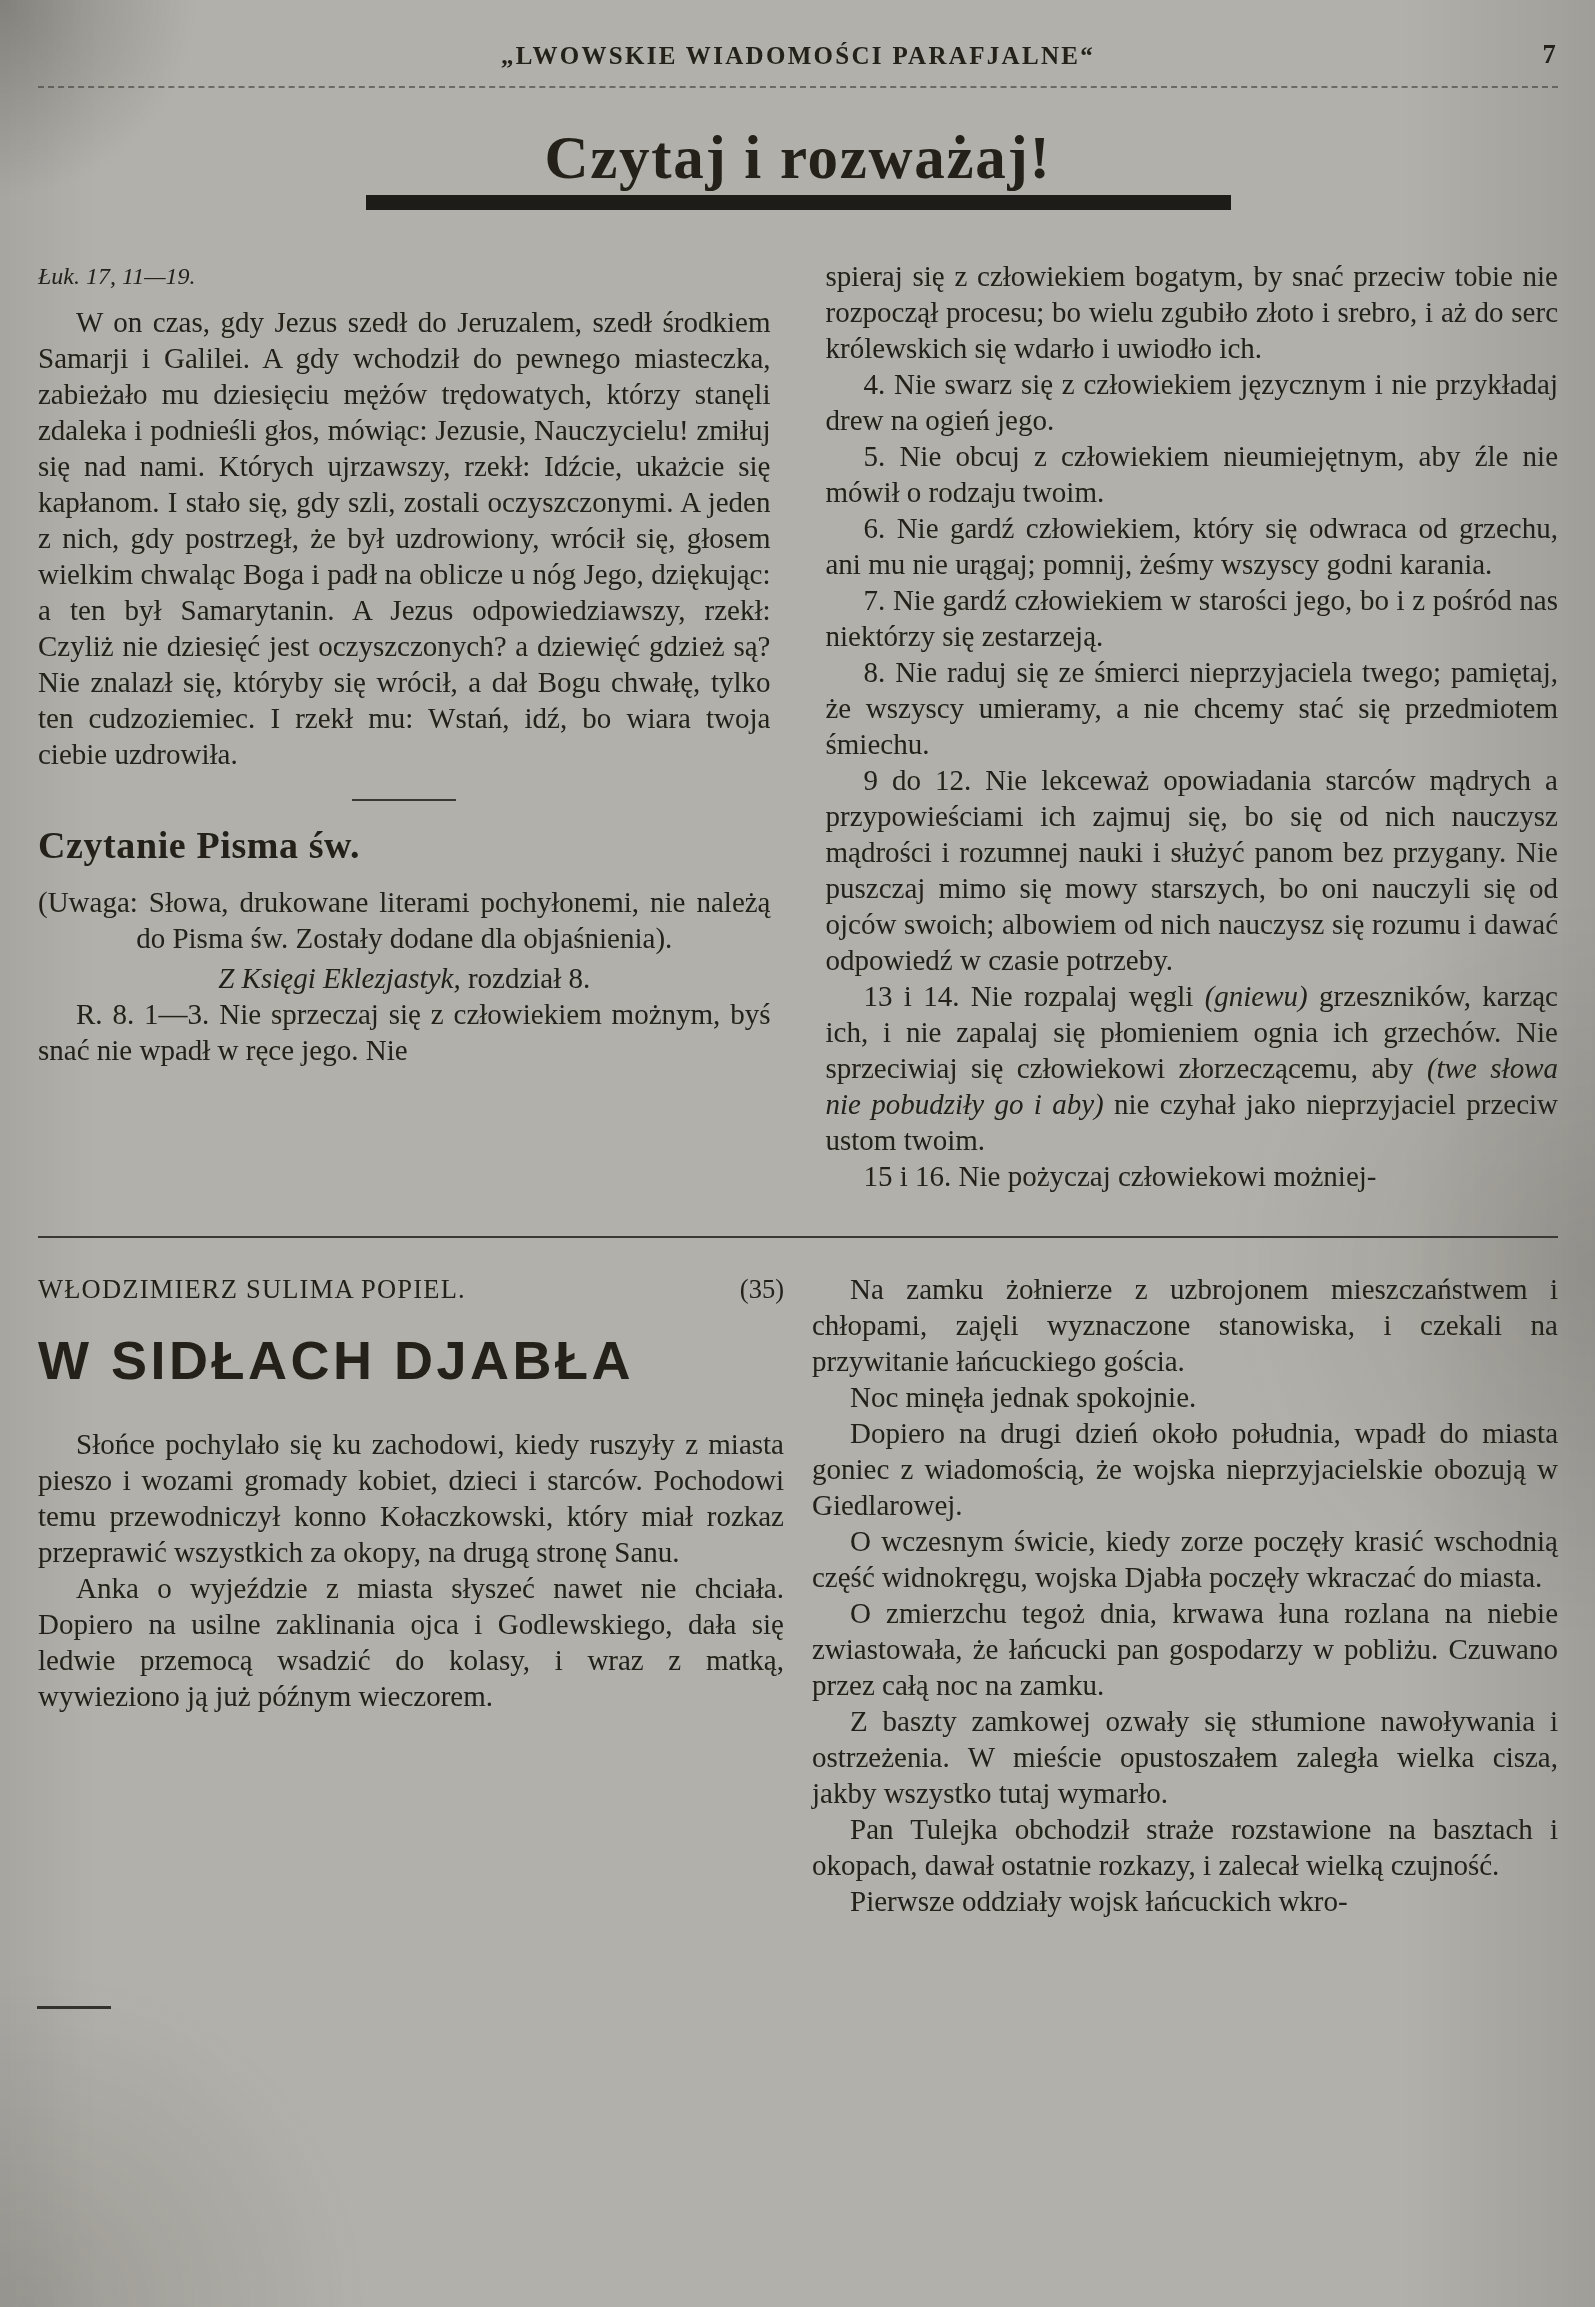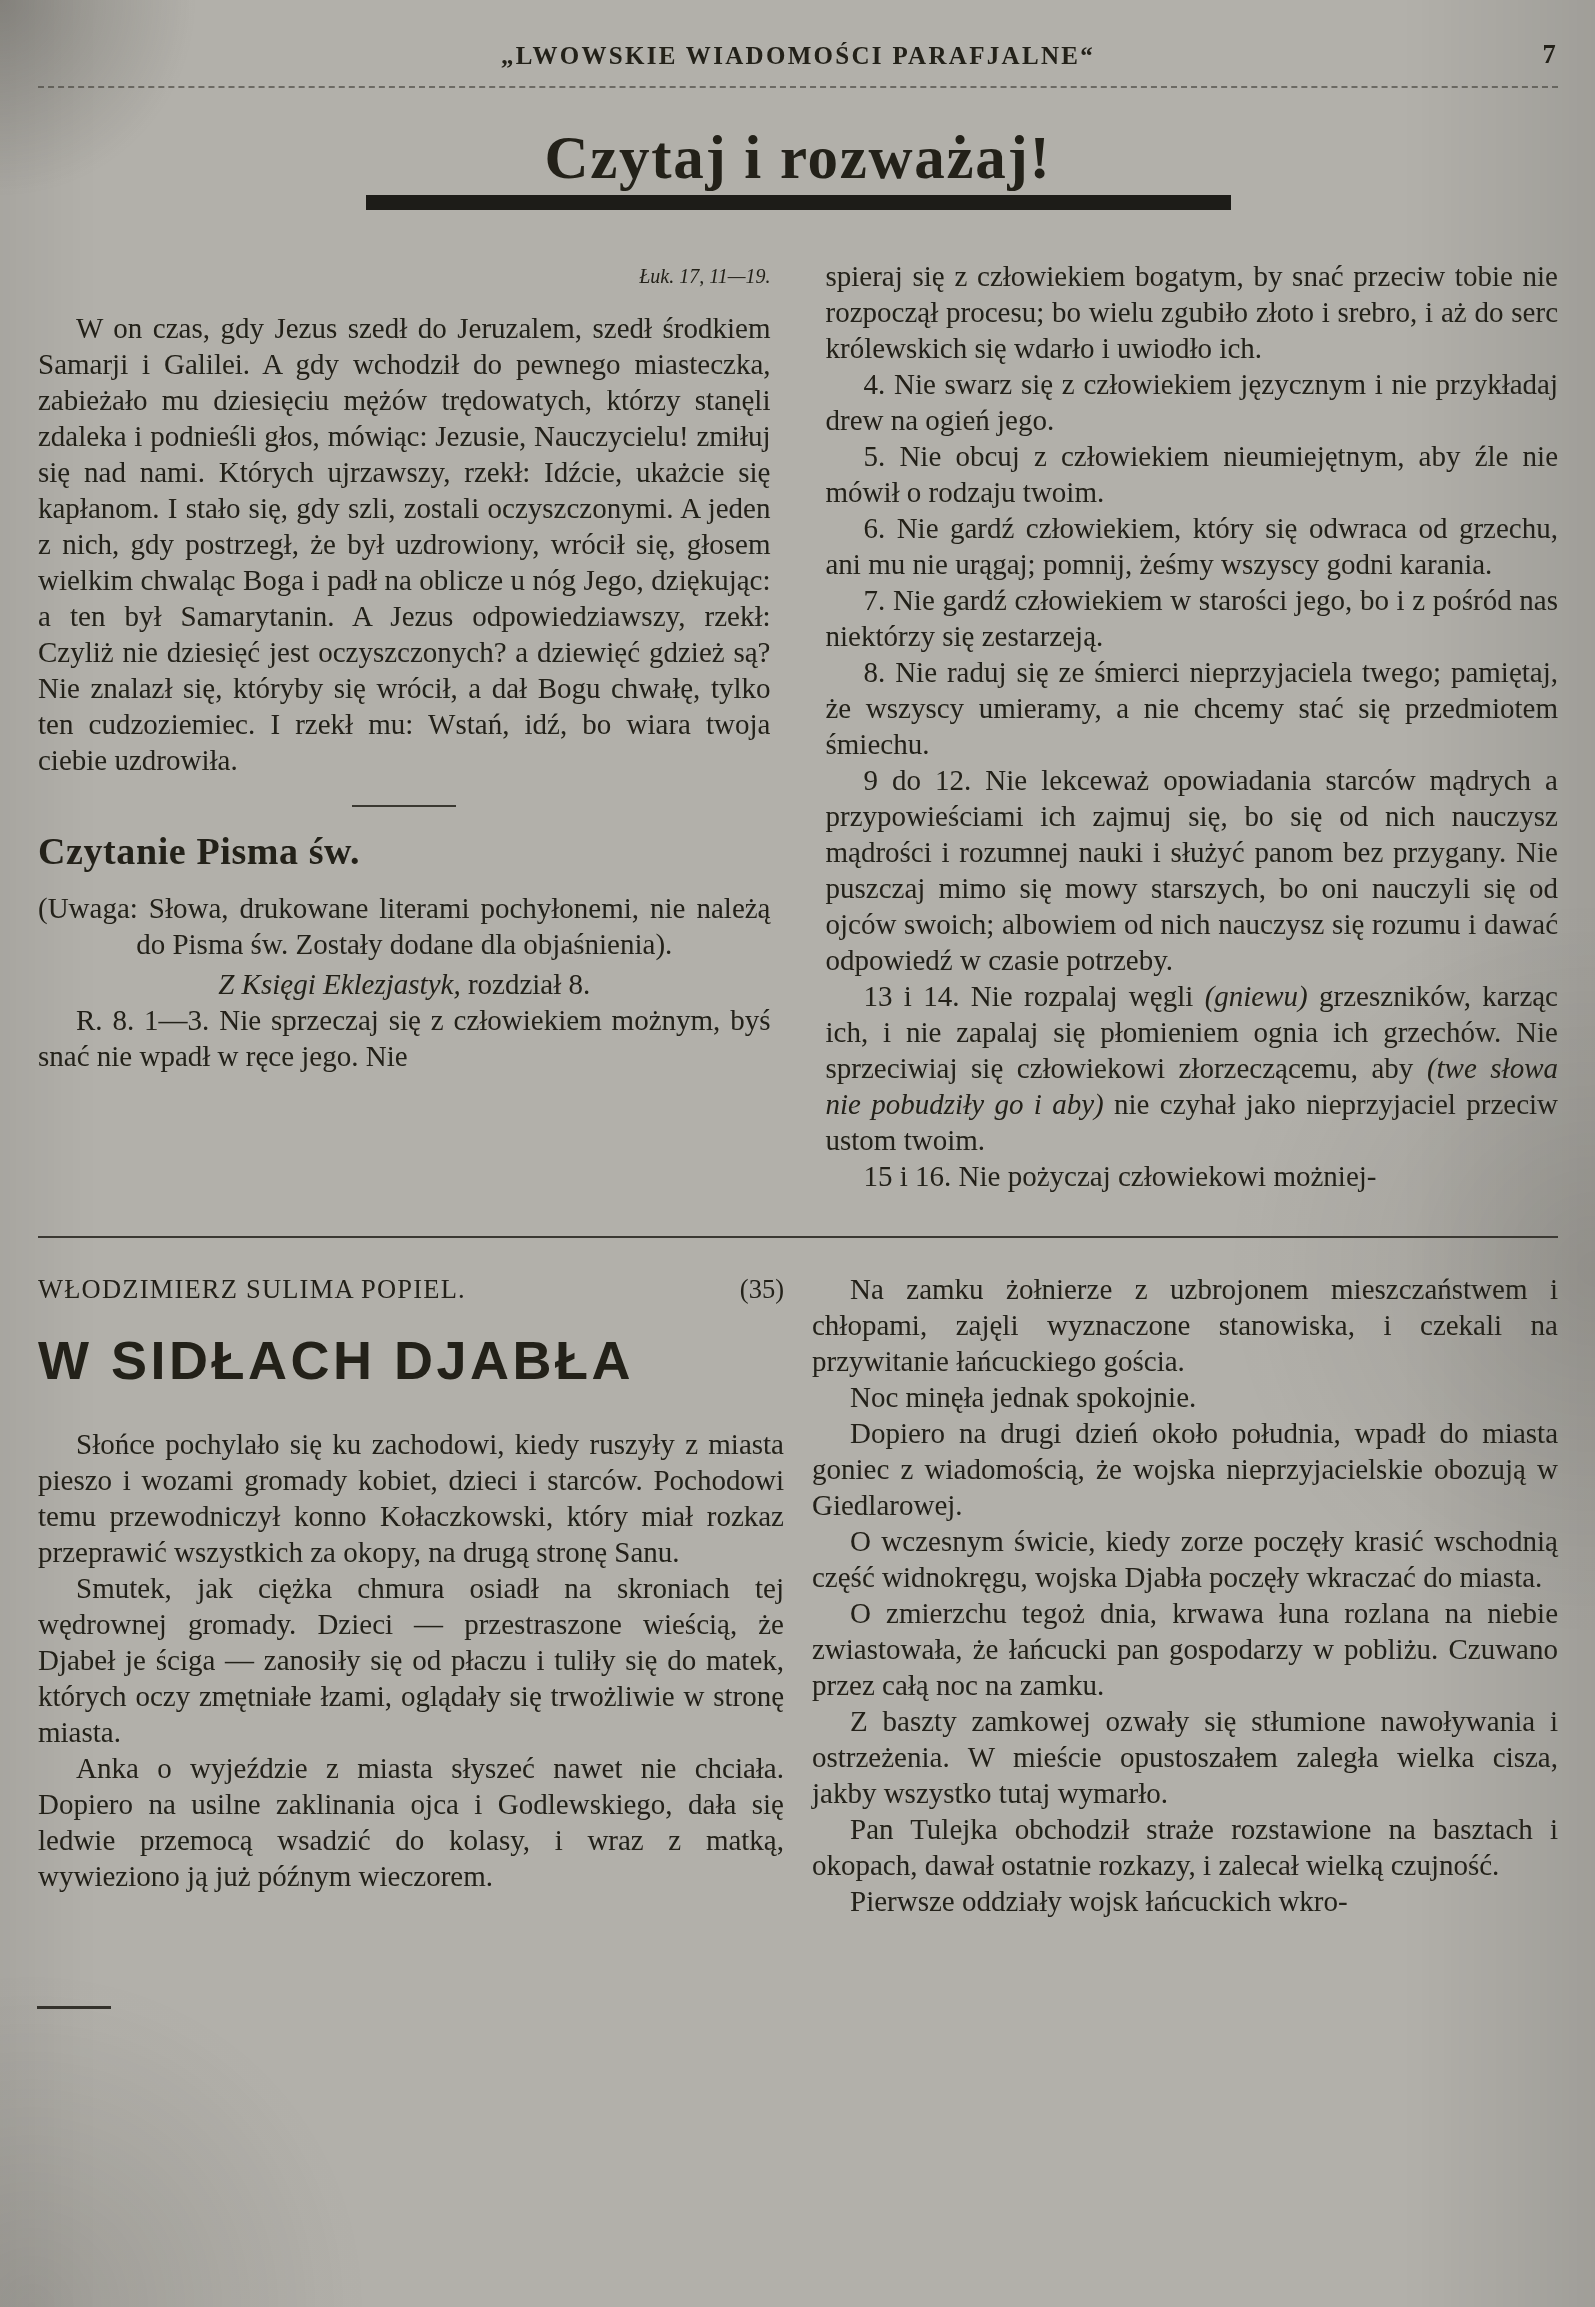--- a/index.html
+++ b/index.html
@@ -28,21 +28,21 @@
   .title-underline{width:865px;height:15px;background:#1d1c18;margin:5.8px auto 0 auto;}
 
   
   .cols{display:flex;gap:55px;margin-top:48px;align-items:flex-start;}
   .col{flex:1;min-width:0;font-size:29px;line-height:36px;text-align:justify;}
   p{margin:0;}
   p.body{text-indent:38px;}
   .it{font-style:italic;}
 
   .gospel-heading{text-align:center;font-weight:bold;font-size:29px;line-height:1.25;margin-bottom:4.6px;}
-  .gospel-ref{text-align:right;font-style:italic;font-size:20px;margin-bottom:16px;}
+  .gospel-ref{text-align:left;font-style:italic;font-size:24px;margin-bottom:10px;}
 
   .short-rule{width:104px;height:2.3px;background:#3a3831;margin:26.5px auto 24px auto;}
 
   .reading-heading{font-size:38px;font-weight:bold;letter-spacing:0.6px;margin:0 0 17.3px 0;text-align:left;line-height:1.1;}
   .reading-note{text-align:justify;text-align-last:center;}
   .source-line{text-align:center;margin-top:3.5px;}
 
   .section-divider{border:0;border-top:2.9px solid #3a3832;margin:42px 0 33px 0;}
 
   
@@ -96,21 +96,20 @@
 
   <div class="cols" style="margin-top:0;gap:28px;">
 
     <div class="col">
       <div class="byline-row">
         <span class="byline">WŁODZIMIERZ SULIMA POPIEL.</span>
         <span>(35)</span>
       </div>
       <div class="story-title">W SIDŁACH DJABŁA</div>
       <p class="body">Słońce pochylało się ku zachodowi, kiedy ruszyły z miasta pieszo i wozami gromady kobiet, dzieci i starców. Pochodowi temu przewodniczył konno Kołaczkowski, który miał rozkaz przeprawić wszystkich za okopy, na drugą stronę Sanu.</p>
-      <p class="body">Smutek, jak ciężka chmura osiadł na skroniach tej wędrownej gromady. Dzieci — przestraszone wieścią, że Djabeł je ściga — zanosiły się od płaczu i tuliły się do matek, których oczy zmętniałe łzami, oglądały się trwożliwie w stronę miasta.</p>
       <p class="body">Anka o wyjeździe z miasta słyszeć nawet nie chciała. Dopiero na usilne zaklinania ojca i Godlewskiego, dała się ledwie przemocą wsadzić do kolasy, i wraz z matką, wywieziono ją już późnym wieczorem.</p>
     </div>
 
     <div class="col">
       <p class="body">Na zamku żołnierze z uzbrojonem mieszczaństwem i chłopami, zajęli wyznaczone stanowiska, i czekali na przywitanie łańcuckiego gościa.</p>
       <p class="body">Noc minęła jednak spokojnie.</p>
       <p class="body">Dopiero na drugi dzień około południa, wpadł do miasta goniec z wiadomością, że wojska nieprzyjacielskie obozują w Giedlarowej.</p>
       <p class="body">O wczesnym świcie, kiedy zorze poczęły krasić wschodnią część widnokręgu, wojska Djabła poczęły wkraczać do miasta.</p>
       <p class="body">O zmierzchu tegoż dnia, krwawa łuna rozlana na niebie zwiastowała, że łańcucki pan gospodarzy w pobliżu. Czuwano przez całą noc na zamku.</p>
       <p class="body">Z baszty zamkowej ozwały się stłumione nawoływania i ostrzeżenia. W mieście opustoszałem zaległa wielka cisza, jakby wszystko tutaj wymarło.</p>

